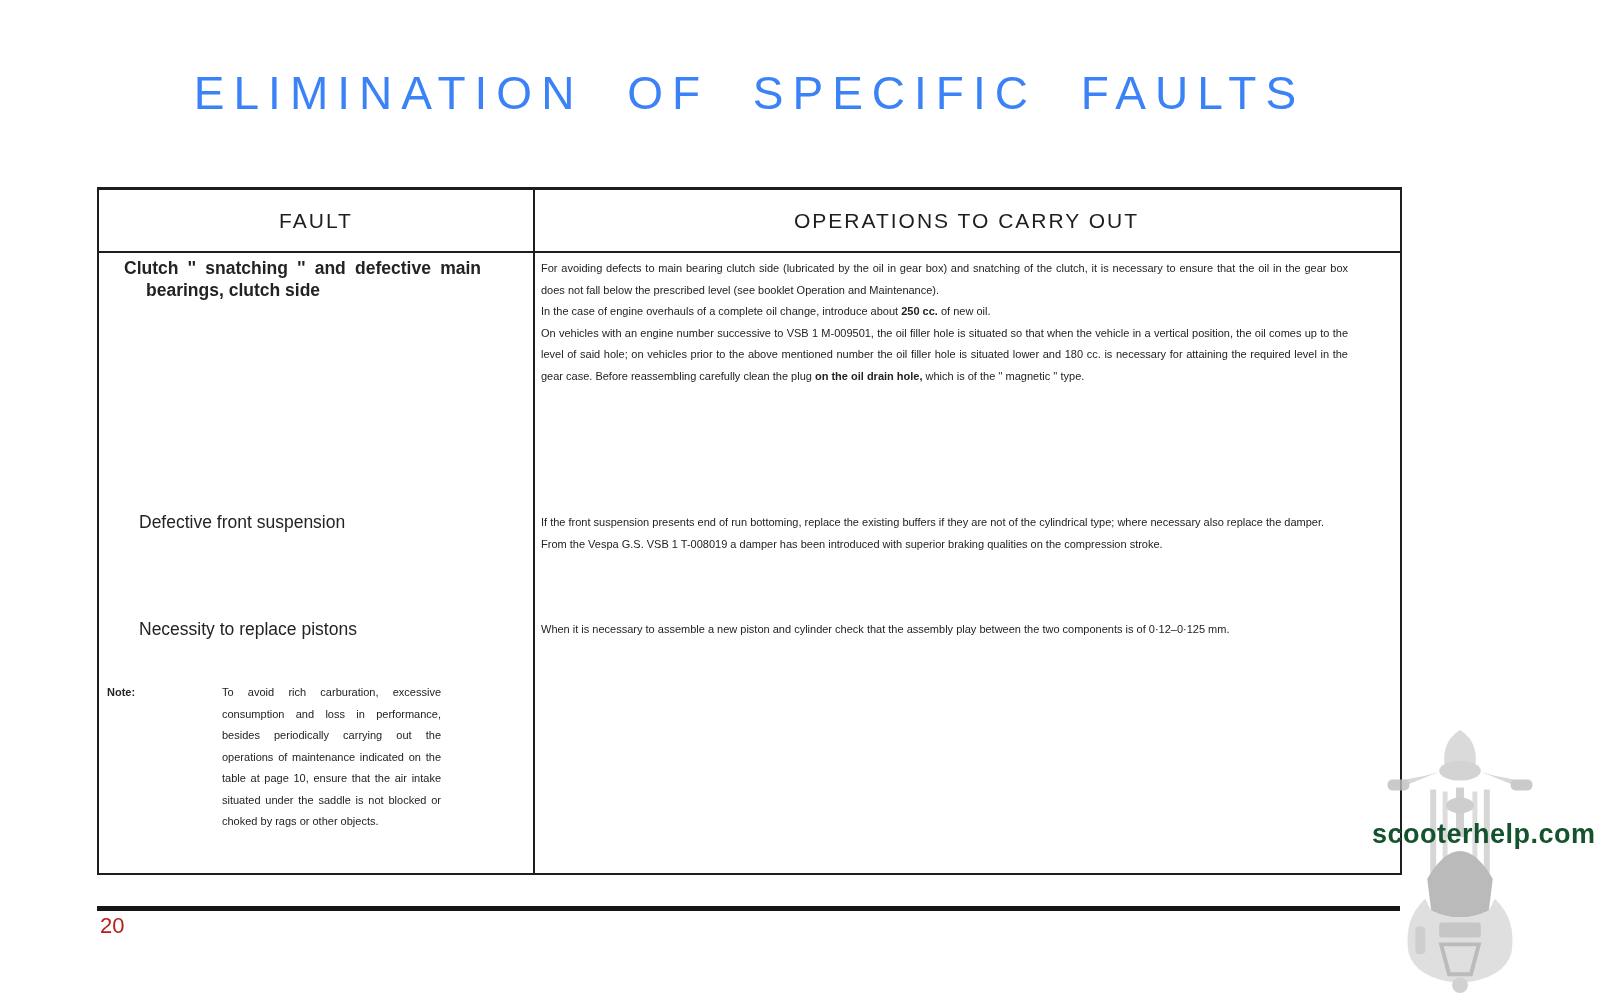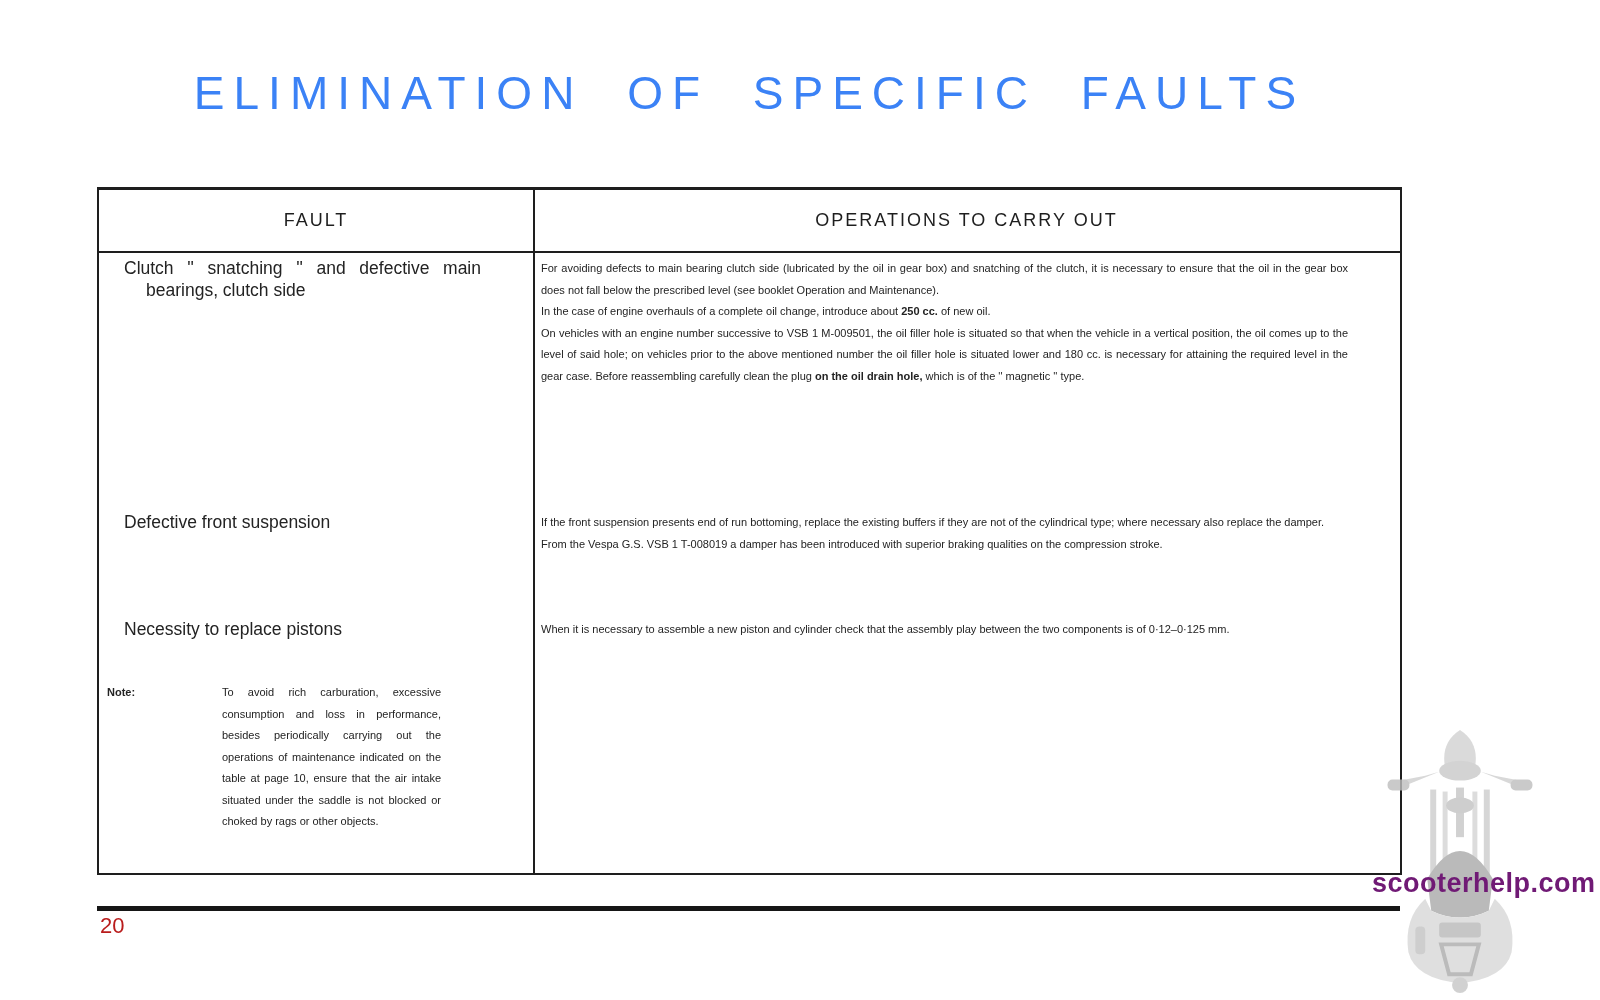--- a/index.html
+++ b/index.html
@@ -21,54 +21,54 @@
   }
   .col-divider {
     position:absolute; left:434px; top:0; bottom:0; width:2px; background:#1e1e1e;
   }
   .header-rule {
     position:absolute; left:0; right:0; top:61px; height:2px; background:#1e1e1e;
   }
   .thead { position:absolute; left:0; right:0; top:0; height:61px;
     display:grid; grid-template-columns:434px 1fr; }
   .th { display:flex; align-items:center; justify-content:center;
-    font-size:18px; letter-spacing:2px; color:#1e1e1e;border-radius:9px; }
+    font-size:21px; letter-spacing:2px; color:#1e1e1e;border-radius:9px; }
   .row {
     position:absolute; left:0; right:0;
     display:grid; grid-template-columns:434px 1fr;
   }
   .row1 { top:68px; } .row2 { top:322px; } .row3 { top:429px; } .row4 { top:492px; }
   .fault-cell {
-    padding-left:25px; padding-right:40px; box-sizing:border-box;
+    padding-left:40px; padding-right:40px; box-sizing:border-box;
     font-size:17.5px; line-height:21.5px; color:#232323;
   }
   .fault-cell.hanging {
-    padding-left:47px; text-indent:-22px; text-align:justify; padding-right:52px;
+    padding-left:47px; text-indent:-22px; text-align:justify; padding-right:52px;font-weight:bold;
   }
   .ops-cell {
     padding:0 52px 0 8px; box-sizing:border-box;
     font-size:11px; line-height:21.5px; color:#232323;
     text-align:justify;
   }
   .ops-cell p { margin:0; }
   .b { font-weight:bold; }
   .note-row { display:flex; align-items:flex-start; }
   .note-label { font-weight:bold; width:115px; flex:0 0 115px; }
   .note-body { flex:1; padding-right:40px; text-align:justify; }
   .note-body p { margin:0; }
   .bottom-rule {
     position:absolute; left:97px; top:906px; width:1303px; height:5px; background:#161616;
   }
   .page-number {
     position:absolute; left:100px; top:913px; font-size:22px; color:#b91c1c;
   }
   .scooter { position:absolute; left:1385px; top:728px; width:150px; height:268px; opacity:0.8; }
   .watermark-text {
-    position:absolute; left:1372px; top:868px; font-size:27px; font-weight:bold;
-    color:#701a75; letter-spacing:0.5px;
+    position:absolute; left:1372px; top:819px; font-size:27px; font-weight:bold;
+    color:#14532d; letter-spacing:0.5px;
   }
 </style>
 </head>
 <body>
 
 <h1 class="title">ELIMINATION OF SPECIFIC FAULTS</h1>
 
 <div class="faults-table">
   <div class="thead">
     <div class="th">FAULT</div>

